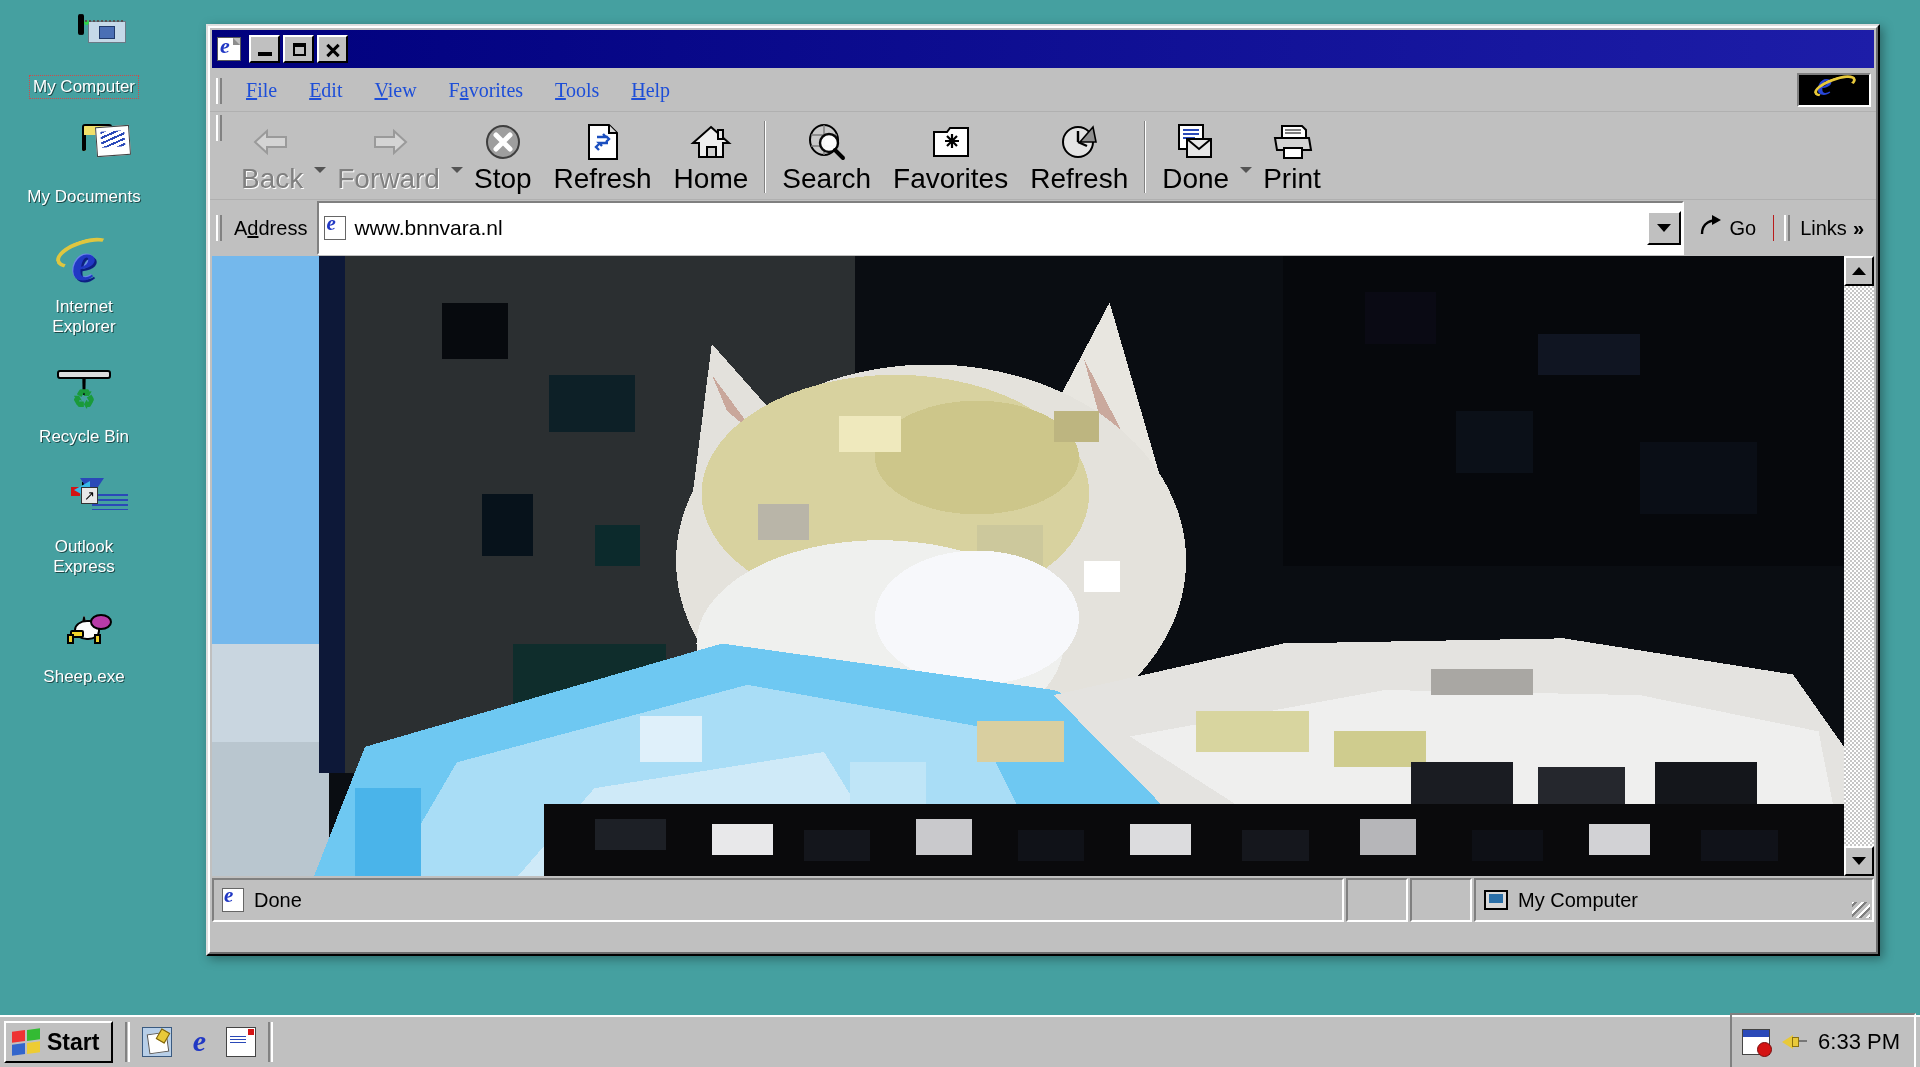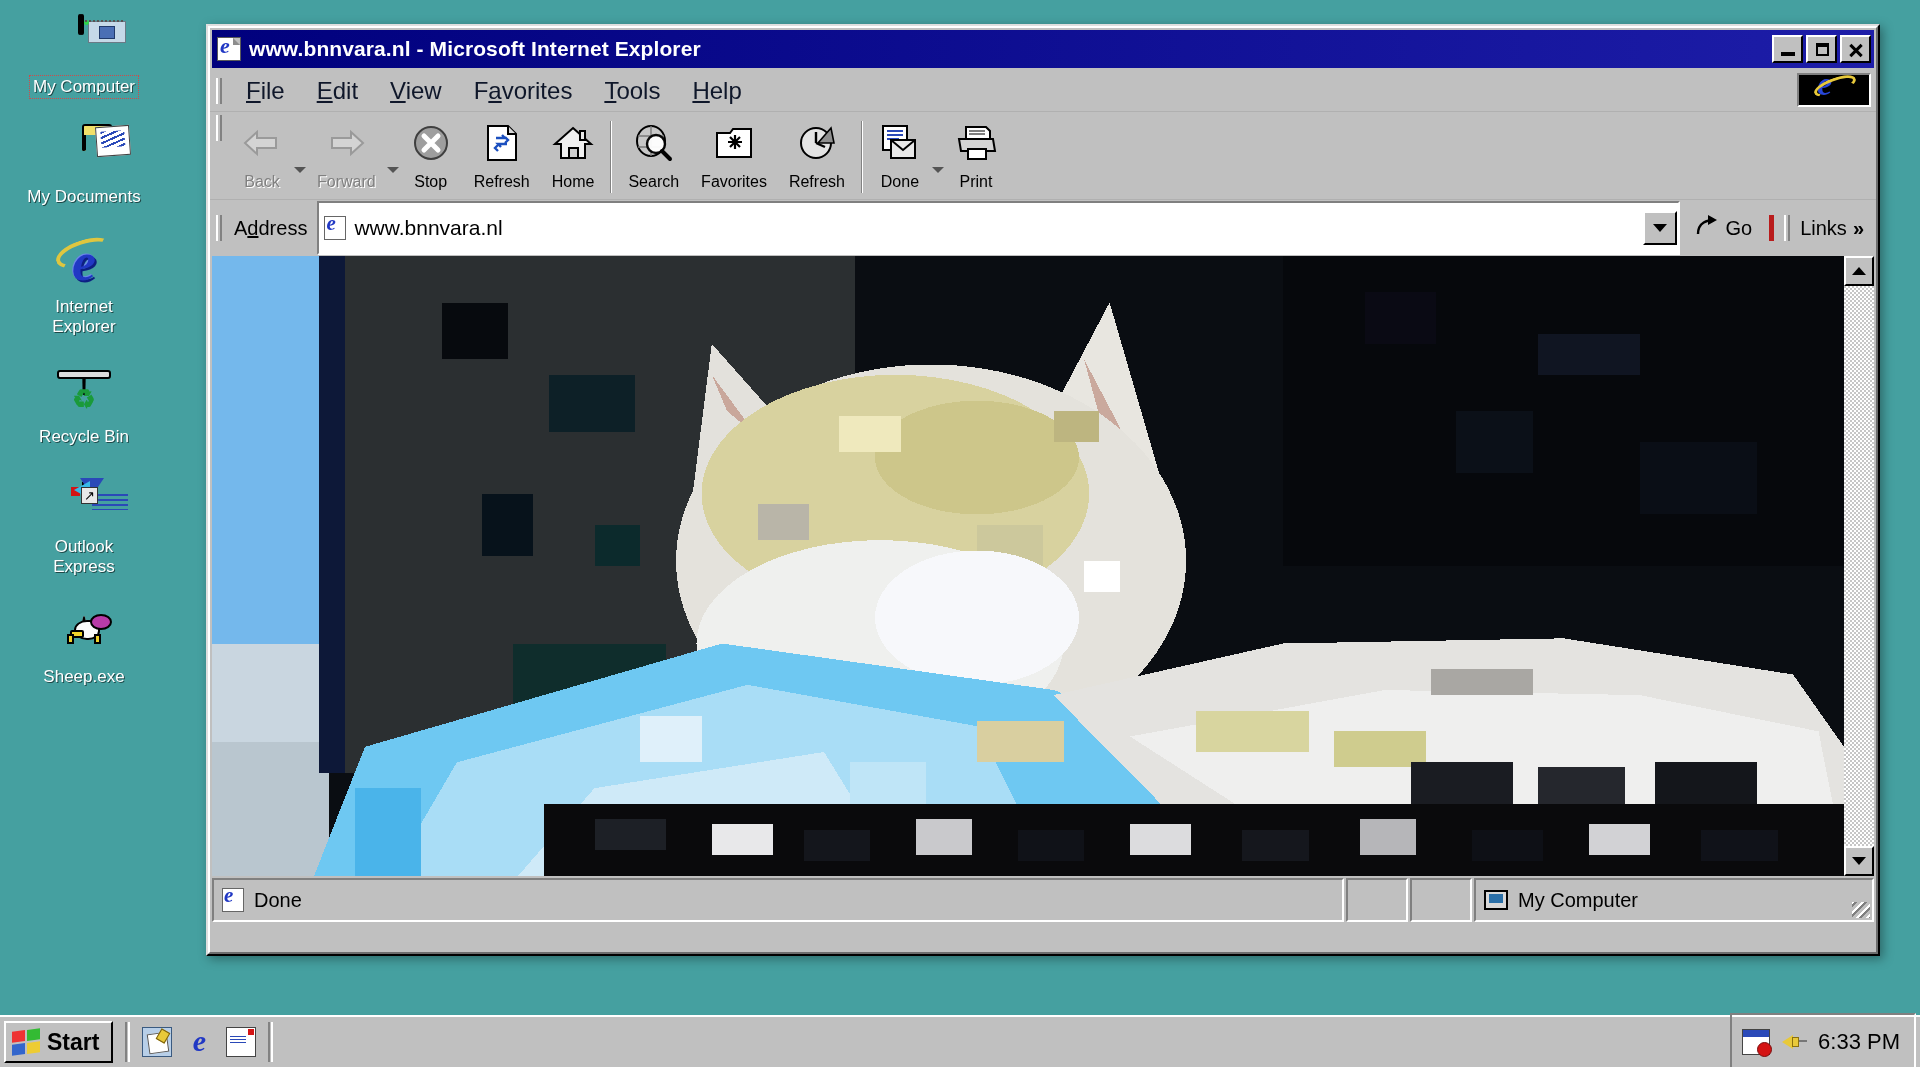--- a/index.html
+++ b/index.html
@@ -90,55 +90,55 @@
   .tbb{ width:31px;height:28px;background:#c0c0c0;border:2px solid;
      border-color:#fff #000 #000 #fff; position:relative; cursor:default;}
   .tbb .m{position:absolute;left:7px;bottom:5px;width:14px;height:4px;background:#000;}
   .tbb .x1{position:absolute;left:8px;top:6px;width:13px;height:13px;border:2px solid #000;border-top-width:4px;}
   .tbb .c1,.tbb .c2{position:absolute;left:6px;top:12px;width:16px;height:3px;background:#000;}
   .tbb .c1{transform:rotate(45deg);} .tbb .c2{transform:rotate(-45deg);}
 
   .menubar{ height:42px; display:flex; align-items:center; padding-left:4px; position:relative;
      border-bottom:1px solid #b0b0b0;}
   .grip{width:6px;height:26px;border-left:2px solid #fff;border-right:2px solid #828282;margin:0 8px 0 2px;flex:none;}
-  .menubar .mi{ font-size:24px; padding:4px 16px; color:#0f172a; cursor:default; }
+  .menubar .mi{ font-size:20px; padding:4px 16px; color:#1d4ed8; cursor:default;font-family:Liberation Serif, serif; }
   .mi u{ text-decoration:underline; }
   .ie-logo{ position:absolute; right:5px; top:3px; width:74px; height:34px;
      background:#000; border:2px solid; border-color:#808080 #fff #fff #808080; overflow:hidden;}
   .ie-logo .e2{position:absolute;left:18px;top:-10px;font-family:"Liberation Serif",serif;font-style:italic;
      font-weight:bold;font-size:34px;color:#2846d8;}
   .ie-logo .rg{position:absolute;left:14px;top:3px;width:44px;height:16px;border:3px solid #e8c93a;border-radius:50%;
      border-bottom-color:transparent;transform:rotate(-20deg);}
 
   .toolbar{ height:88px; display:flex; align-items:stretch; padding:3px 0 0 4px;
      border-bottom:1px solid #b0b0b0;}
   .tbtn{ display:flex;flex-direction:column;align-items:center;justify-content:flex-start;
      min-width:64px;padding:5px 9px 2px;cursor:default;border:2px solid transparent;}
   .tbtn .ti{ height:42px; display:flex;align-items:center;justify-content:center; }
-  .tbtn .tl{ font-size:16px; margin-top:9px; }
+  .tbtn .tl{ font-size:28px; margin-top:1px; }
   .tbtn.dis .tl{ color:#808080; text-shadow:1px 1px 0 #fff; }
   .tb-sep{ width:2px;margin:6px 5px; border-left:1px solid #828282;border-right:1px solid #fff;}
   .drop{ display:flex;align-items:flex-end;padding-bottom:26px; }
   .drop i{ width:0;height:0;border-left:6px solid transparent;border-right:6px solid transparent;
      border-top:6px solid #545454; display:block;}
 
   .addrbar{ height:56px; display:flex; align-items:center; padding:0 4px; }
   .addr-lbl{ font-size:20px; padding:0 10px 0 4px; }
   .addr-field{ flex:1; height:54px; background:#fff; border:2px solid;
      border-color:#808080 #fff #fff #808080; display:flex; align-items:center; position:relative;}
   .addr-ico{width:22px;height:24px;background:#fff;border:1px solid #666;margin:0 8px 0 5px;position:relative;flex:none;}
   .addr-ico:after{content:"e";position:absolute;left:1px;top:-6px;font-family:"Liberation Serif",serif;
      font-style:italic;font-weight:bold;font-size:21px;color:#2138c4;}
   .addr-val{ font-size:21px; color:#000; }
   .addr-arrow{ width:34px; height:34px; background:#c0c0c0; border:2px solid;
      border-color:#fff #000 #000 #fff; margin-left:auto; margin-right:1px; display:flex;align-items:center;justify-content:center;}
   .addr-arrow i{width:0;height:0;border-left:7px solid transparent;border-right:7px solid transparent;border-top:8px solid #000;}
   .go-btn{ display:flex;align-items:center;gap:5px;padding:0 14px;font-size:20px;cursor:default;}
   .links-box{ display:flex;align-items:center;gap:6px;padding:0 8px 0 10px;font-size:20px;
-     border-left:5px solid #b91c1c; margin-left:3px;}
+     border-left:1px solid #b91c1c; margin-left:3px;}
 
   .content{ position:relative; background:#000; margin:0 2px;
      height:620px; display:flex; }
   #photo{ flex:1; position:relative; overflow:hidden; }
   .vscroll{ width:30px; background:#c0c0c0; display:flex;flex-direction:column;}
   .sb-arrow{ height:30px; background:#c0c0c0; border:2px solid; border-color:#fff #000 #000 #fff;
      display:flex;align-items:center;justify-content:center;flex:none;}
   .sb-arrow i{width:0;height:0;border-left:7px solid transparent;border-right:7px solid transparent;}
   .sb-up i{border-bottom:8px solid #000;} .sb-dn i{border-top:8px solid #000;}
   .sb-track{flex:1;background:
@@ -256,21 +256,20 @@
       </span>
       <span class="lbl">Sheep.exe</span>
     </div>
   </div>
 
   <div id="iewin">
    <div class="inner">
 
     <div class="titlebar">
       <span class="tb-icon"></span>
-      <span class="tb-title">www.bnnvara.nl - Microsoft Internet Explorer</span>
       <span class="tb-btns">
         <span class="tbb">
               <i class="m"></i>
             </span>
         <span class="tbb">
               <i class="x1"></i>
             </span>
         <span class="tbb">
               <i class="c1"></i>
               <i class="c2"></i>

